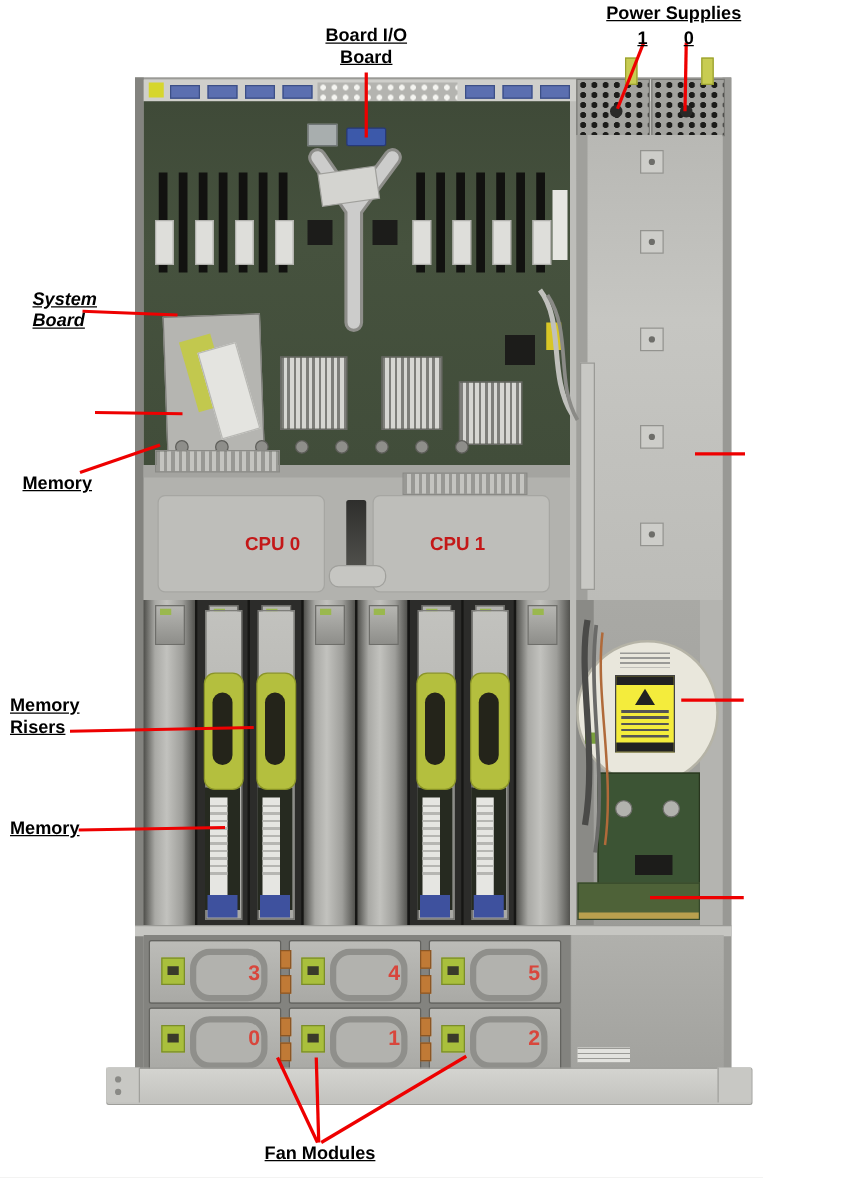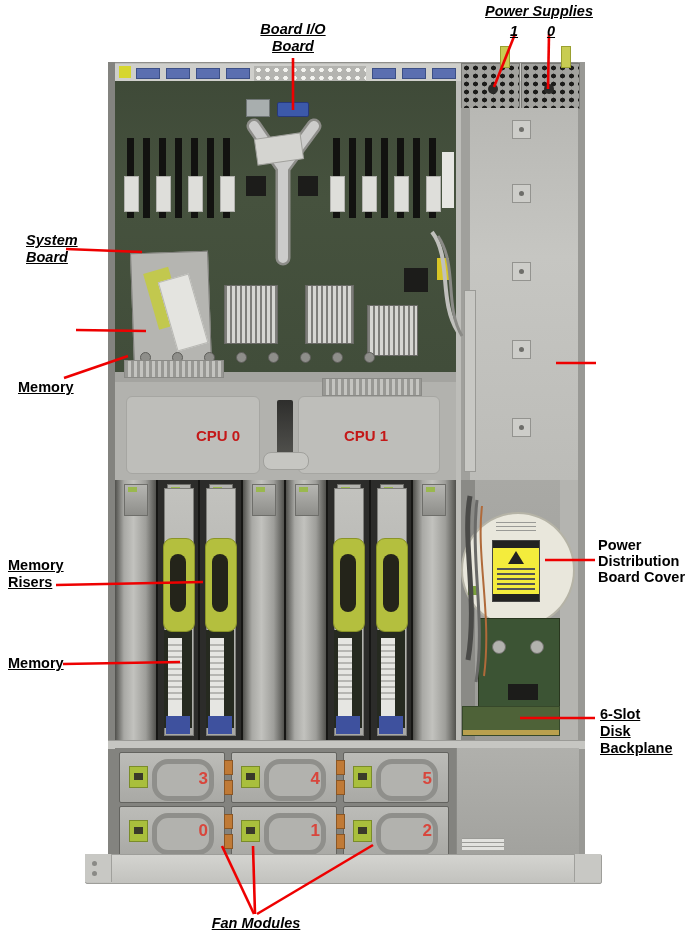--- a/index.html
+++ b/index.html
@@ -2,21 +2,21 @@
 <html style="--line: #ee0000; --cpu: #c41818; --fan: #d8463c; --green: #b4bf3e; --yellow: #f4ec3c;"><head>
 <meta charset="utf-8">
 <style>
   html,body{margin:0;padding:0;background:#fff;}
   .stage{position:relative;width:691px;height:942px;background:#ffffff;overflow:hidden;
          font-family:"Liberation Sans",sans-serif;}
   .abs{position:absolute;}
   
   .lbl{position:absolute;font:bold 14.5px/17px "Liberation Sans",sans-serif;color:#000;z-index:60;}
   .lbl .ul{text-decoration:underline;}
-  .ctr{text-align:center;font-style:italic;}
+  .ctr{text-align:center;}
   
   .cpu-lbl{position:absolute;font:bold 15px/16px "Liberation Sans",sans-serif;color:var(--cpu,#c41818);z-index:20;}
   .fan-num{position:absolute;font:bold 17px/17px "Liberation Sans",sans-serif;color:var(--fan,#d8463c);z-index:20;}
   
   .chassis{position:absolute;left:108px;top:62px;width:477px;height:793px;background:#bdbdb9;border:1px solid #8f8f8b;box-sizing:border-box;}
   .rail-l{position:absolute;left:108px;top:62px;width:7px;height:793px;background:#83837f;}
   .rail-r{position:absolute;left:578px;top:62px;width:7px;height:793px;background:#99 99 95;background:#999995;}
   .rear-strip{position:absolute;left:115px;top:64px;width:463px;height:17px;background:#cfcfcb;}
   .grille{position:absolute;left:254px;top:66px;width:112px;height:15px;background:#b4b4b0;
           background-image:radial-gradient(circle,#f4f4f0 2px,transparent 2.5px);background-size:9px 8px;}
@@ -384,27 +384,17 @@
   <div class="lbl" style="left:18px;top:379px;">
     <div class="ul">Memory</div>
   </div>
   <div class="lbl" style="left:8px;top:557px;">
     <div class="ul">Memory</div>
     <div class="ul">Risers</div>
   </div>
   <div class="lbl" style="left:8px;top:655px;">
     <div class="ul">Memory</div>
   </div>
-  <div class="lbl" style="left:598px;top:537px;line-height:16px;">
-    <div>Power</div>
-    <div>Distribution</div>
-    <div>Board Cover</div>
-  </div>
-  <div class="lbl" style="left:600px;top:706px;">
-    <div class="ul">6-Slot</div>
-    <div class="ul">Disk</div>
-    <div class="ul">Backplane</div>
-  </div>
   <div class="lbl ctr" style="left:195px;top:915px;width:122px;">
     <div class="ul">Fan Modules</div>
   </div>
 
 </div>
 
 </body></html>

